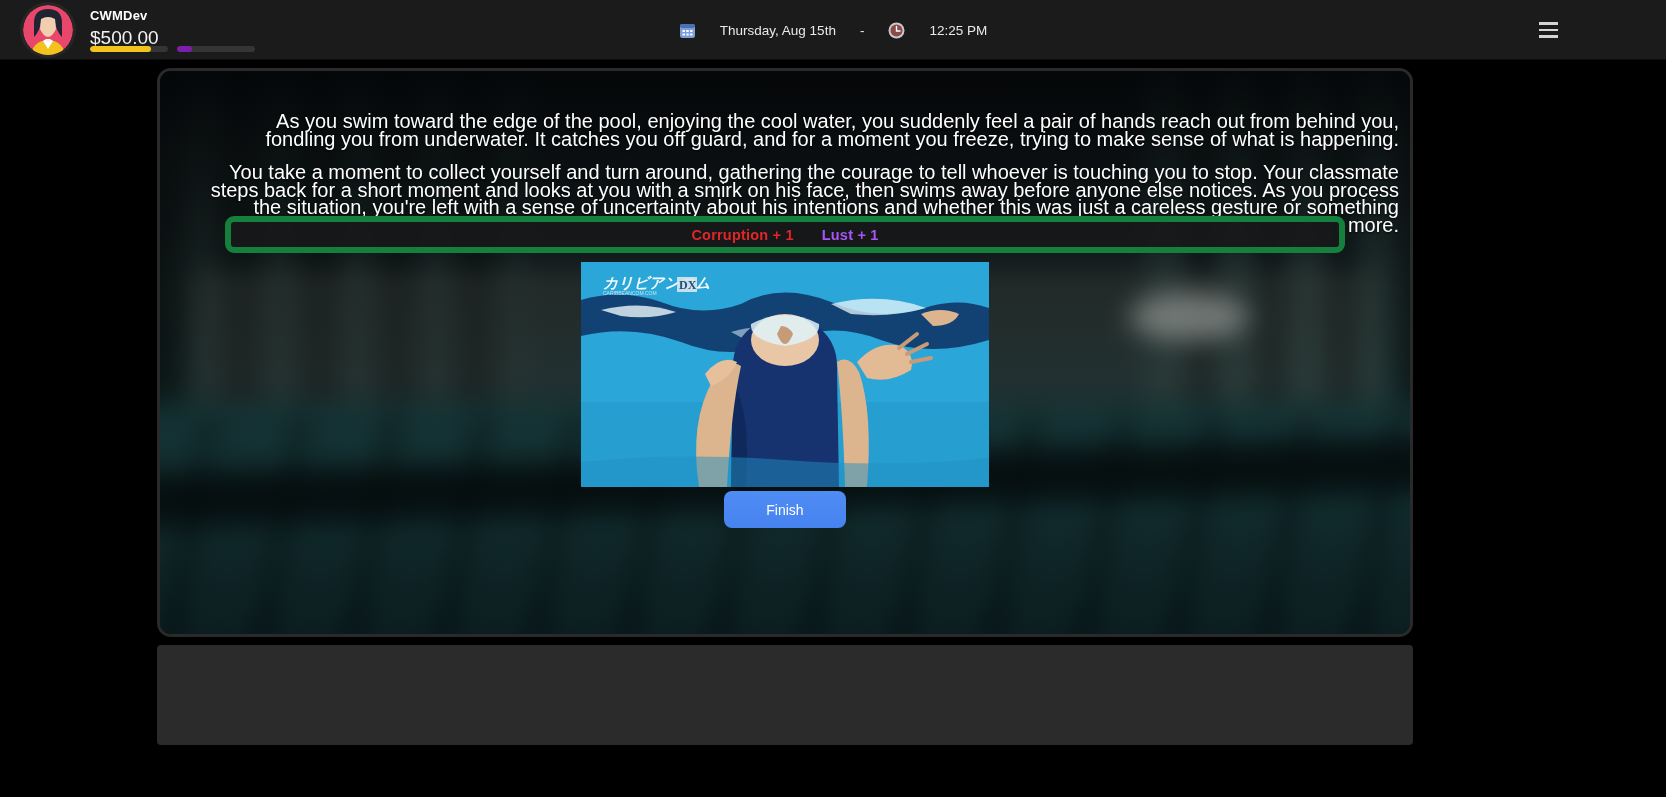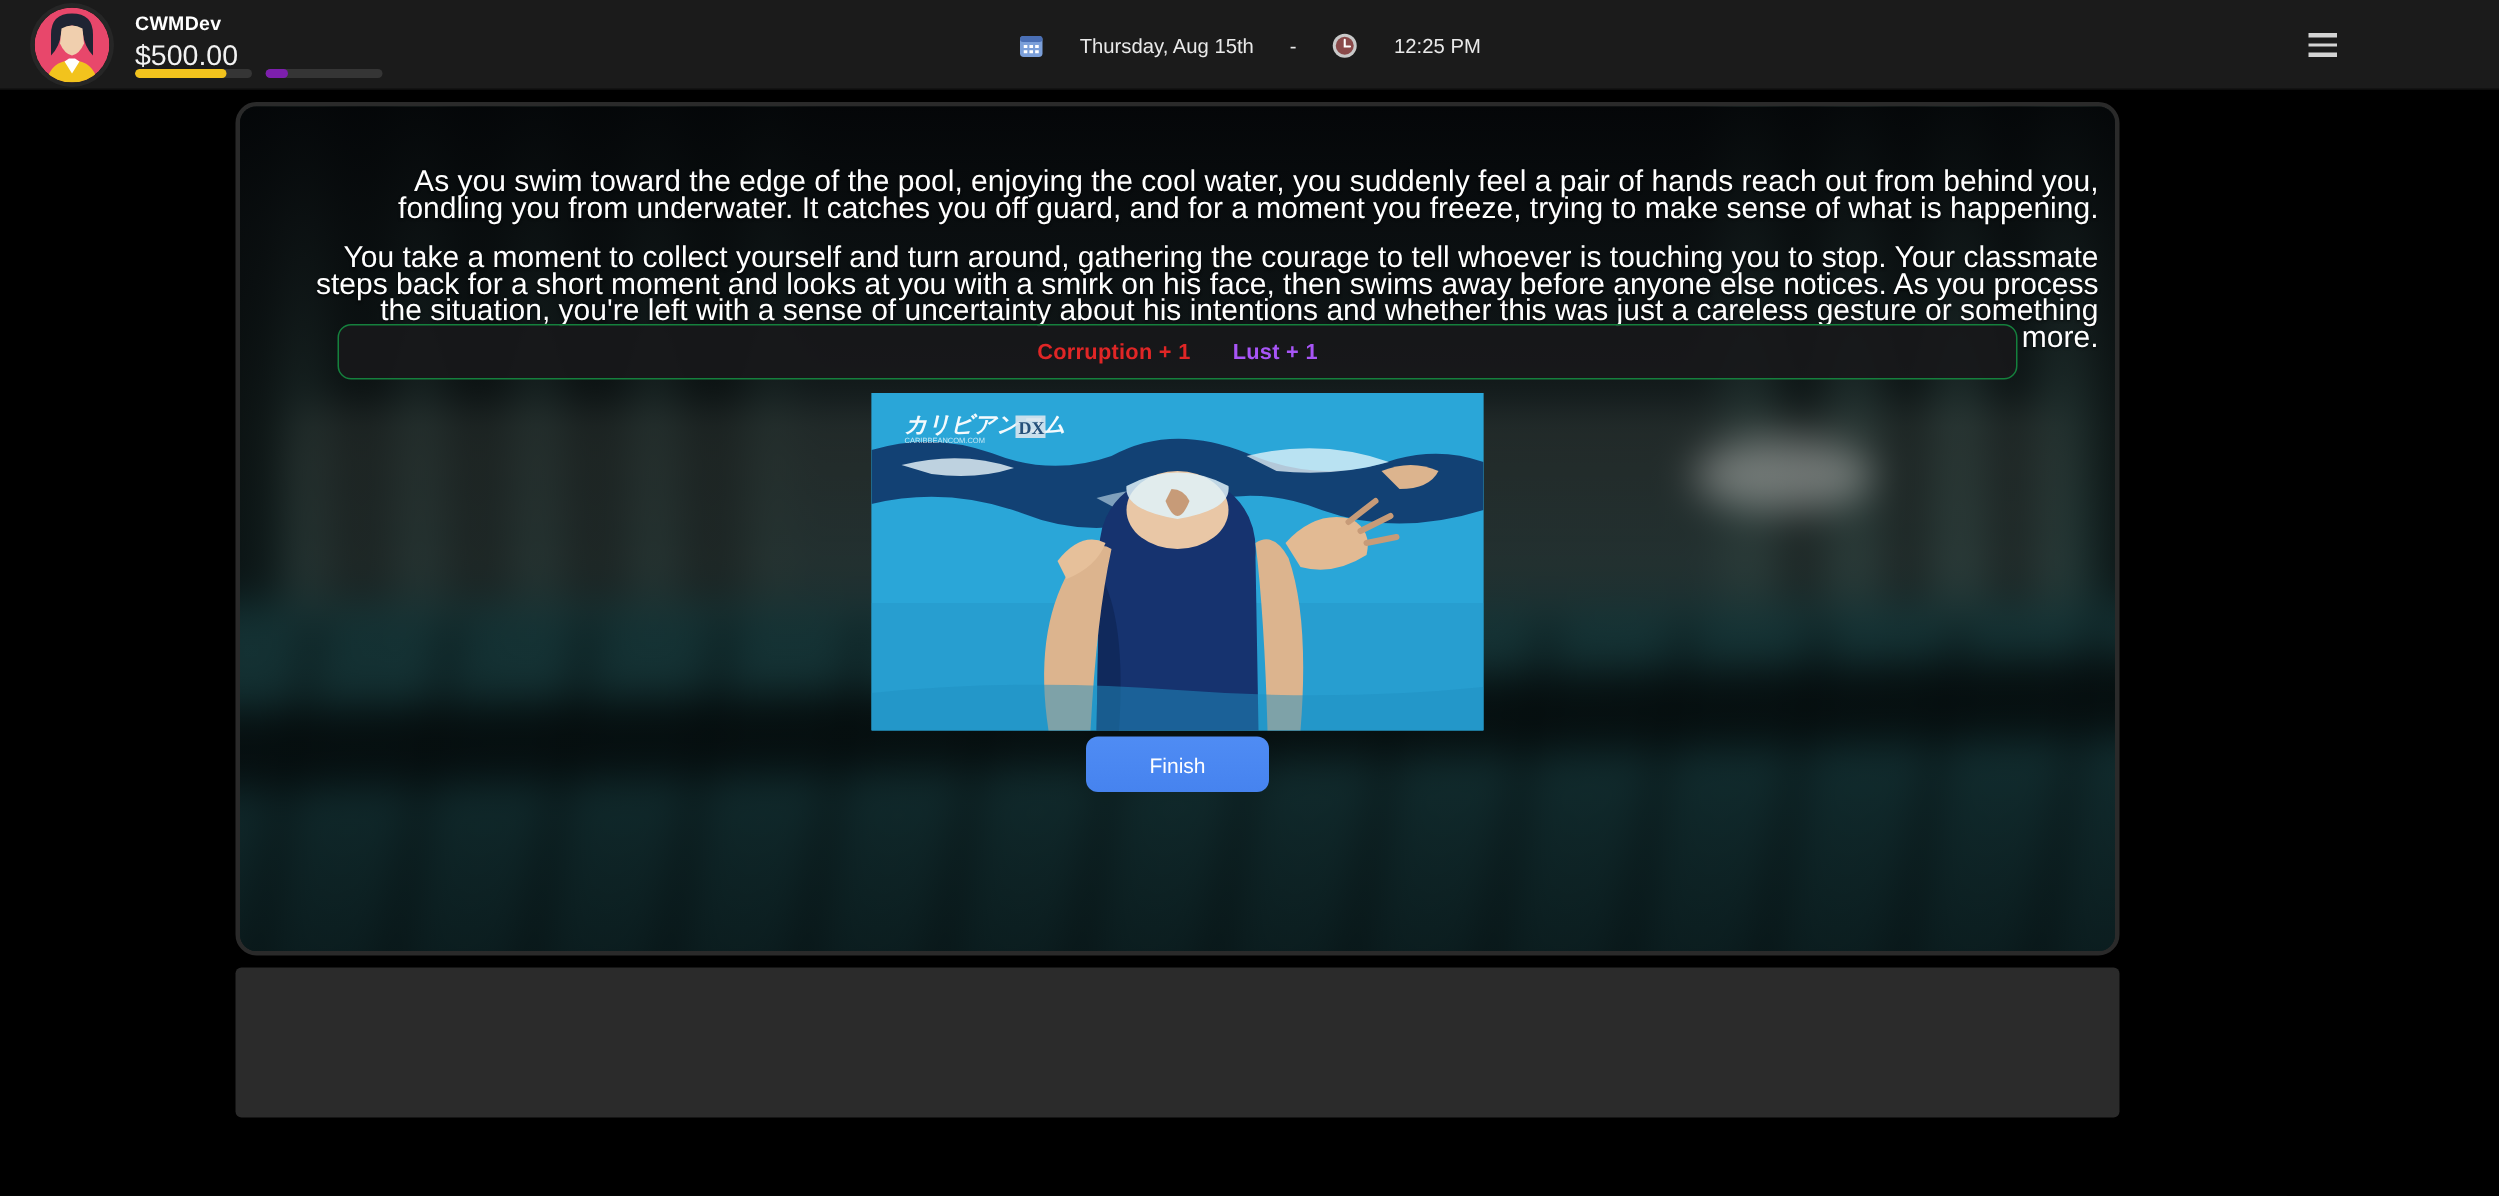--- a/index.html
+++ b/index.html
@@ -60,21 +60,21 @@
       background:linear-gradient(180deg, rgba(4,6,8,.93) 0%, rgba(8,11,13,.8) 14%, rgba(10,14,16,.42) 38%, rgba(6,10,12,.35) 70%, rgba(4,8,9,.55) 100%); }
 
   .card-content { position:absolute; inset:0; z-index:5; }
   .story-p { position:absolute; left:50%; transform:translateX(-50%); width:1196px;
              color:#fff; font-size:20px; line-height:17.5px; text-align:right;
              text-shadow:0 1px 2px rgba(0,0,0,.8);margin-left:16px; }
   .story-p.p1 { top:42px; }
   .story-p.p2 { top:93px; }
 
   .effects-bar { position:absolute; left:65px; right:65px; top:145px; height:37px;
-                 background:rgba(24,24,26,.88); border:1px solid #15803d; border-radius:9px;
+                 background:rgba(24,24,26,.88); border:6px solid #15803d; border-radius:9px;
                  display:flex; align-items:center; justify-content:center; gap:28px; }
   .effect { font-size:14.5px; font-weight:bold; letter-spacing:.2px; }
 
   .media { position:absolute; left:50%; transform:translateX(-50%); top:191px;
            width:408px; height:225px; background:#2aa6d8; overflow:hidden; }
   .media svg { display:block; }
 
   .finish-btn { position:absolute; left:50%; transform:translateX(-50%); top:420px;
                 width:122px; height:37px; border:none; border-radius:8px;
                 background:linear-gradient(180deg,#4f8cf4,#4683ef); color:#fff;

